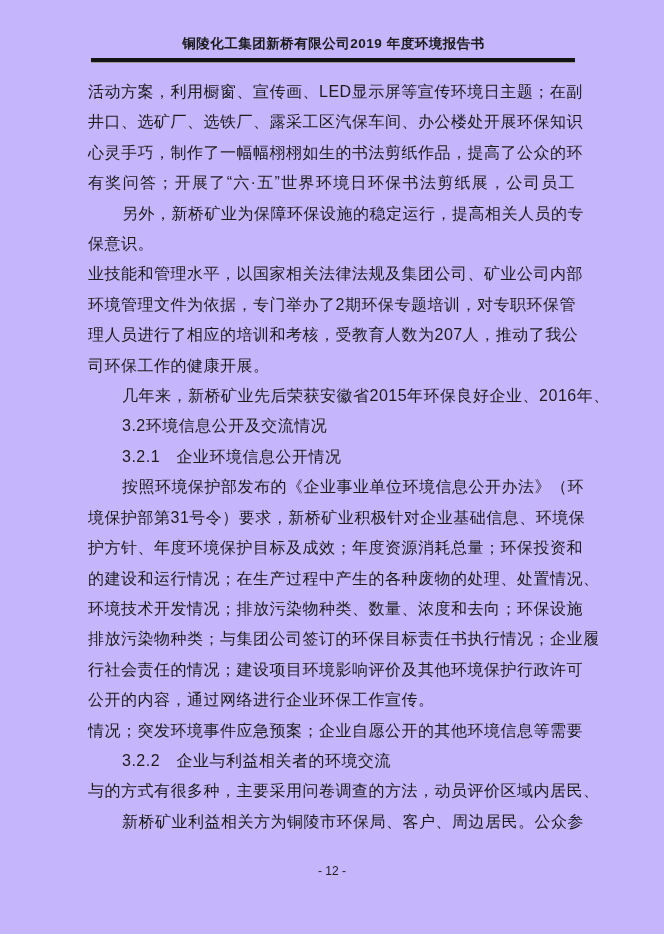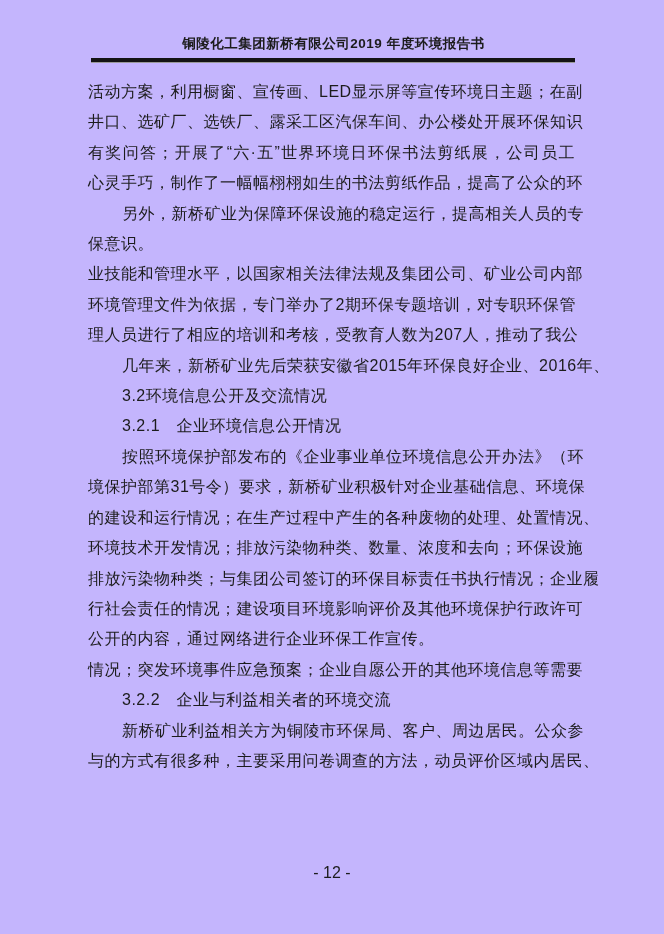--- a/index.html
+++ b/index.html
@@ -59,54 +59,56 @@
   }
   .line.heading {
     font-weight: normal;
   }
   .footer-pagenum {
     position: absolute;
     top: 864px;
     left: 0;
     width: 664px;
     text-align: center;
-    font-size: 16px;
+    font-size: 12px;
     color: #1c1c1c;
   }
 </style>
 </head>
 <body>
 
 <div class="page">
 
   <div class="header-title">铜陵化工集团新桥有限公司2019 年度环境报告书</div>
 
   <div class="header-rule"></div>
 
   <div class="doc-body">
       <div class="line fill">活动方案，利用橱窗、宣传画、LED显示屏等宣传环境日主题；在副</div>
       <div class="line fill">井口、选矿厂、选铁厂、露采工区汽保车间、办公楼处开展环保知识</div>
+      <div class="line fill">心灵手巧，制作了一幅幅栩栩如生的书法剪纸作品，提高了公众的环</div>
       <div class="line fill">有奖问答；开展了“六·五”世界环境日环保书法剪纸展，公司员工</div>
-      <div class="line fill">心灵手巧，制作了一幅幅栩栩如生的书法剪纸作品，提高了公众的环</div>
       <div class="line indent fill">另外，新桥矿业为保障环保设施的稳定运行，提高相关人员的专</div>
       <div class="line">保意识。</div>
       <div class="line fill">业技能和管理水平，以国家相关法律法规及集团公司、矿业公司内部</div>
       <div class="line fill">环境管理文件为依据，专门举办了2期环保专题培训，对专职环保管</div>
       <div class="line fill">理人员进行了相应的培训和考核，受教育人数为207人，推动了我公</div>
+      <div class="line">司环保工作的健康开展。</div>
       <div class="line indent">几年来，新桥矿业先后荣获安徽省2015年环保良好企业、2016年、</div>
       <div class="line indent heading">3.2环境信息公开及交流情况</div>
       <div class="line indent heading">3.2.1　企业环境信息公开情况</div>
       <div class="line indent fill">按照环境保护部发布的《企业事业单位环境信息公开办法》（环</div>
       <div class="line fill">境保护部第31号令）要求，新桥矿业积极针对企业基础信息、环境保</div>
+      <div class="line fill">护方针、年度环境保护目标及成效；年度资源消耗总量；环保投资和</div>
       <div class="line fill">的建设和运行情况；在生产过程中产生的各种废物的处理、处置情况、</div>
       <div class="line fill">环境技术开发情况；排放污染物种类、数量、浓度和去向；环保设施</div>
       <div class="line fill">排放污染物种类；与集团公司签订的环保目标责任书执行情况；企业履</div>
       <div class="line fill">行社会责任的情况；建设项目环境影响评价及其他环境保护行政许可</div>
       <div class="line">公开的内容，通过网络进行企业环保工作宣传。</div>
       <div class="line fill">情况；突发环境事件应急预案；企业自愿公开的其他环境信息等需要</div>
       <div class="line indent heading">3.2.2　企业与利益相关者的环境交流</div>
+      <div class="line fill">与的方式有很多种，主要采用问卷调查的方法，动员评价区域内居民、</div>
       <div class="line indent fill">新桥矿业利益相关方为铜陵市环保局、客户、周边居民。公众参</div>
-      <div class="line fill">与的方式有很多种，主要采用问卷调查的方法，动员评价区域内居民、</div>
     </div>
 
   <div class="footer-pagenum">- 12 -</div>
 
 </div>
 
 </body></html>

